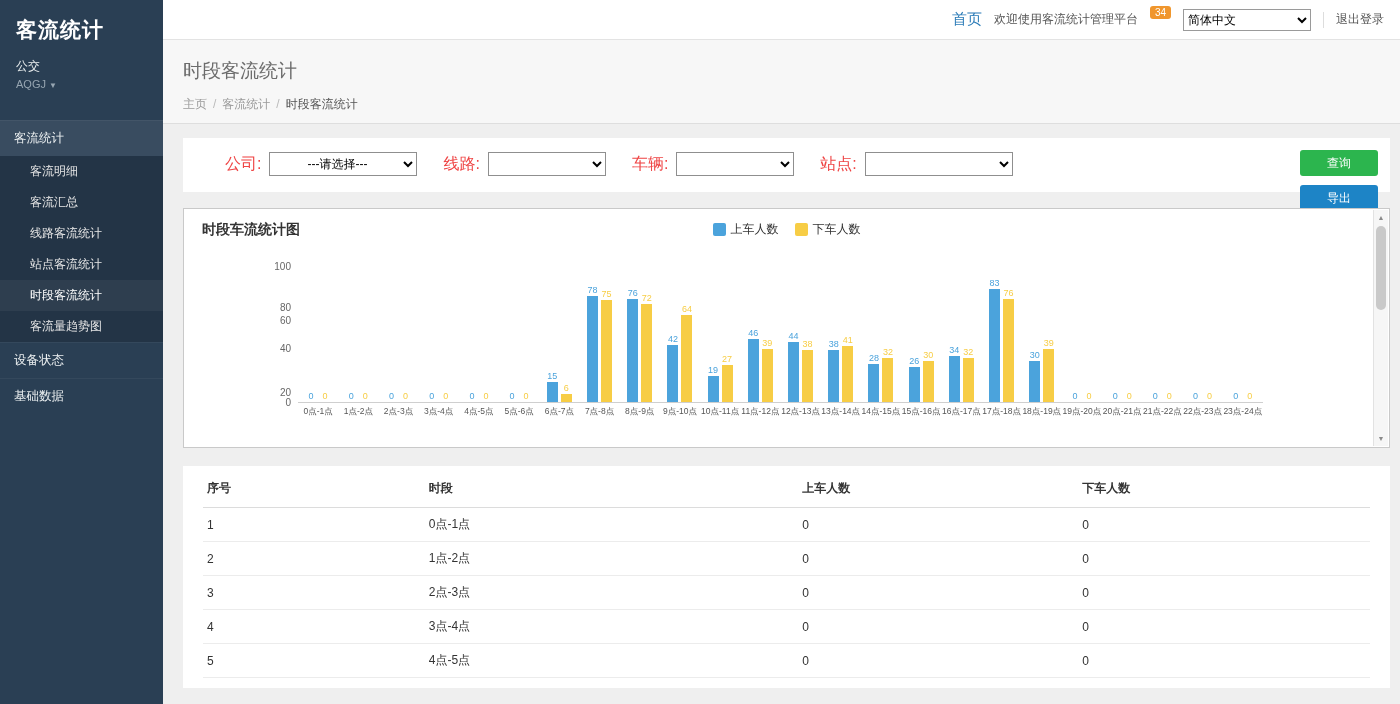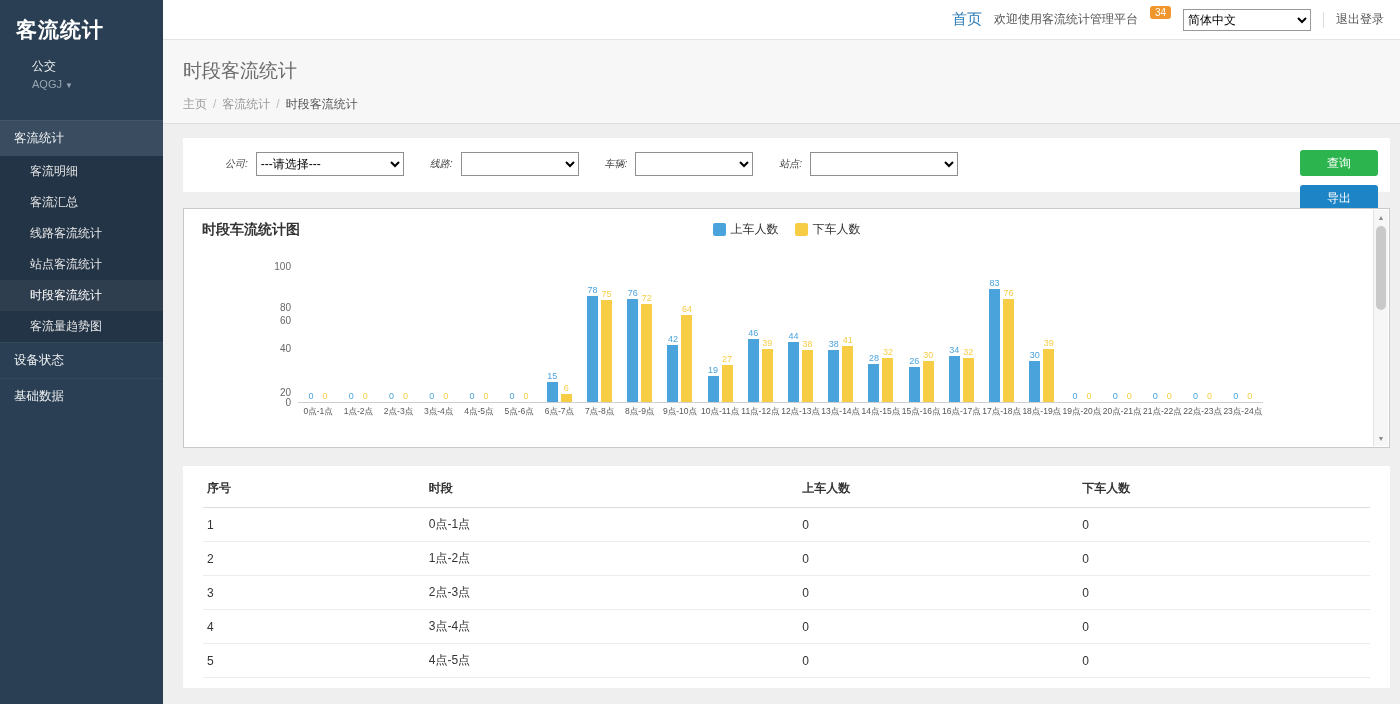--- a/index.html
+++ b/index.html
@@ -8,21 +8,21 @@
     font-family: "Liberation Sans", "DejaVu Sans", sans-serif;
     display: flex;
     background: #efefef;
     color: #333;
     font-size: 13px;
   }
 
   
   .sidebar { width: 163px; min-width:163px; background: #2a3f54; color: #ecf0f1; display:flex; flex-direction:column; }
   .brand { padding: 16px 14px 4px 16px; font-size: 21px; font-weight: bold; color: #ffffff; letter-spacing: 1px; }
-  .profile { padding: 10px 16px 4px 32px; }
+  .profile { padding: 10px 16px 4px 16px; }
   .profile .org { font-size: 12px; color: #ecf0f1; margin-bottom: 3px; }
   .profile .user { font-size: 11px; color: #96a5b1; cursor: pointer; }
   .profile .caret { font-size: 8px; color: #96a5b1; }
   .menu { margin-top: 26px; }
   .menu-parent { padding: 9px 14px; font-size: 12.5px; color: #ecf0f1; cursor: pointer;
                  border-top: 1px solid rgba(255,255,255,0.05); }
   .menu-parent.open { background: rgba(255,255,255,0.07); }
   .menu-children { background: rgba(0,0,0,0.16); }
   .menu-child { padding: 7px 8px 7px 30px; font-size: 12px; color: #e7e7e7; cursor: pointer; }
   .menu-child.active { color: #ffffff; background: rgba(255,255,255,0.05); }
@@ -46,24 +46,24 @@
   .breadcrumb .crumb { color: #9a9a9a; cursor: pointer; }
   .breadcrumb .crumb.last { color: #555; cursor: default; }
   .breadcrumb .sep { margin: 0 6px; color: #bbb; }
 
   .content { flex: 1; padding: 14px 10px 0 20px; overflow: hidden; }
 
   
   .filter-card { background: #fff; padding: 14px 18px 16px 18px; position: relative; }
   .filter-row { display: flex; align-items: center; gap: 8px; }
   .filter-row + .filter-row { margin-top: 12px; }
-  .f-label { font-size: 10px; color: #404040; margin-left: 18px; white-space:nowrap;font-style:italic; }
+  .f-label { font-size: 16px; color: #ef4444; margin-left: 18px; white-space:nowrap; }
   .f-label:first-child { margin-left: 24px; }
   .filter-row select { height: 24px; font-size: 12px; border: 1px solid #8f8f8f; background: #fff; }
-  .sel-company { width: 148px; }
+  .sel-company { width: 148px; text-align: center; }
   .sel-line, .sel-vehicle { width: 118px; }
   .sel-station { width: 148px; }
   .sel-datepreset { width: 96px; }
   .date-input { height: 26px; width: 150px; background: #eeeeee; border: 1px solid #cccccc;
                 color: #666; font-size: 12px; padding: 0 10px; }
   .date-addon { height: 26px; min-width: 28px; background: #eeeeee; border: 1px solid #cccccc; border-left:none; border-right:none;
                 display:flex; align-items:center; justify-content:center; font-size: 12px; color: #555; }
   .action-buttons { position: absolute; right: 12px; top: 12px; display: flex; flex-direction: column; gap: 9px; }
   .btn { width: 78px; height: 26px; border: none; border-radius: 3px; color: #fff; font-size: 12px; cursor: pointer;
          font-family: inherit; }

